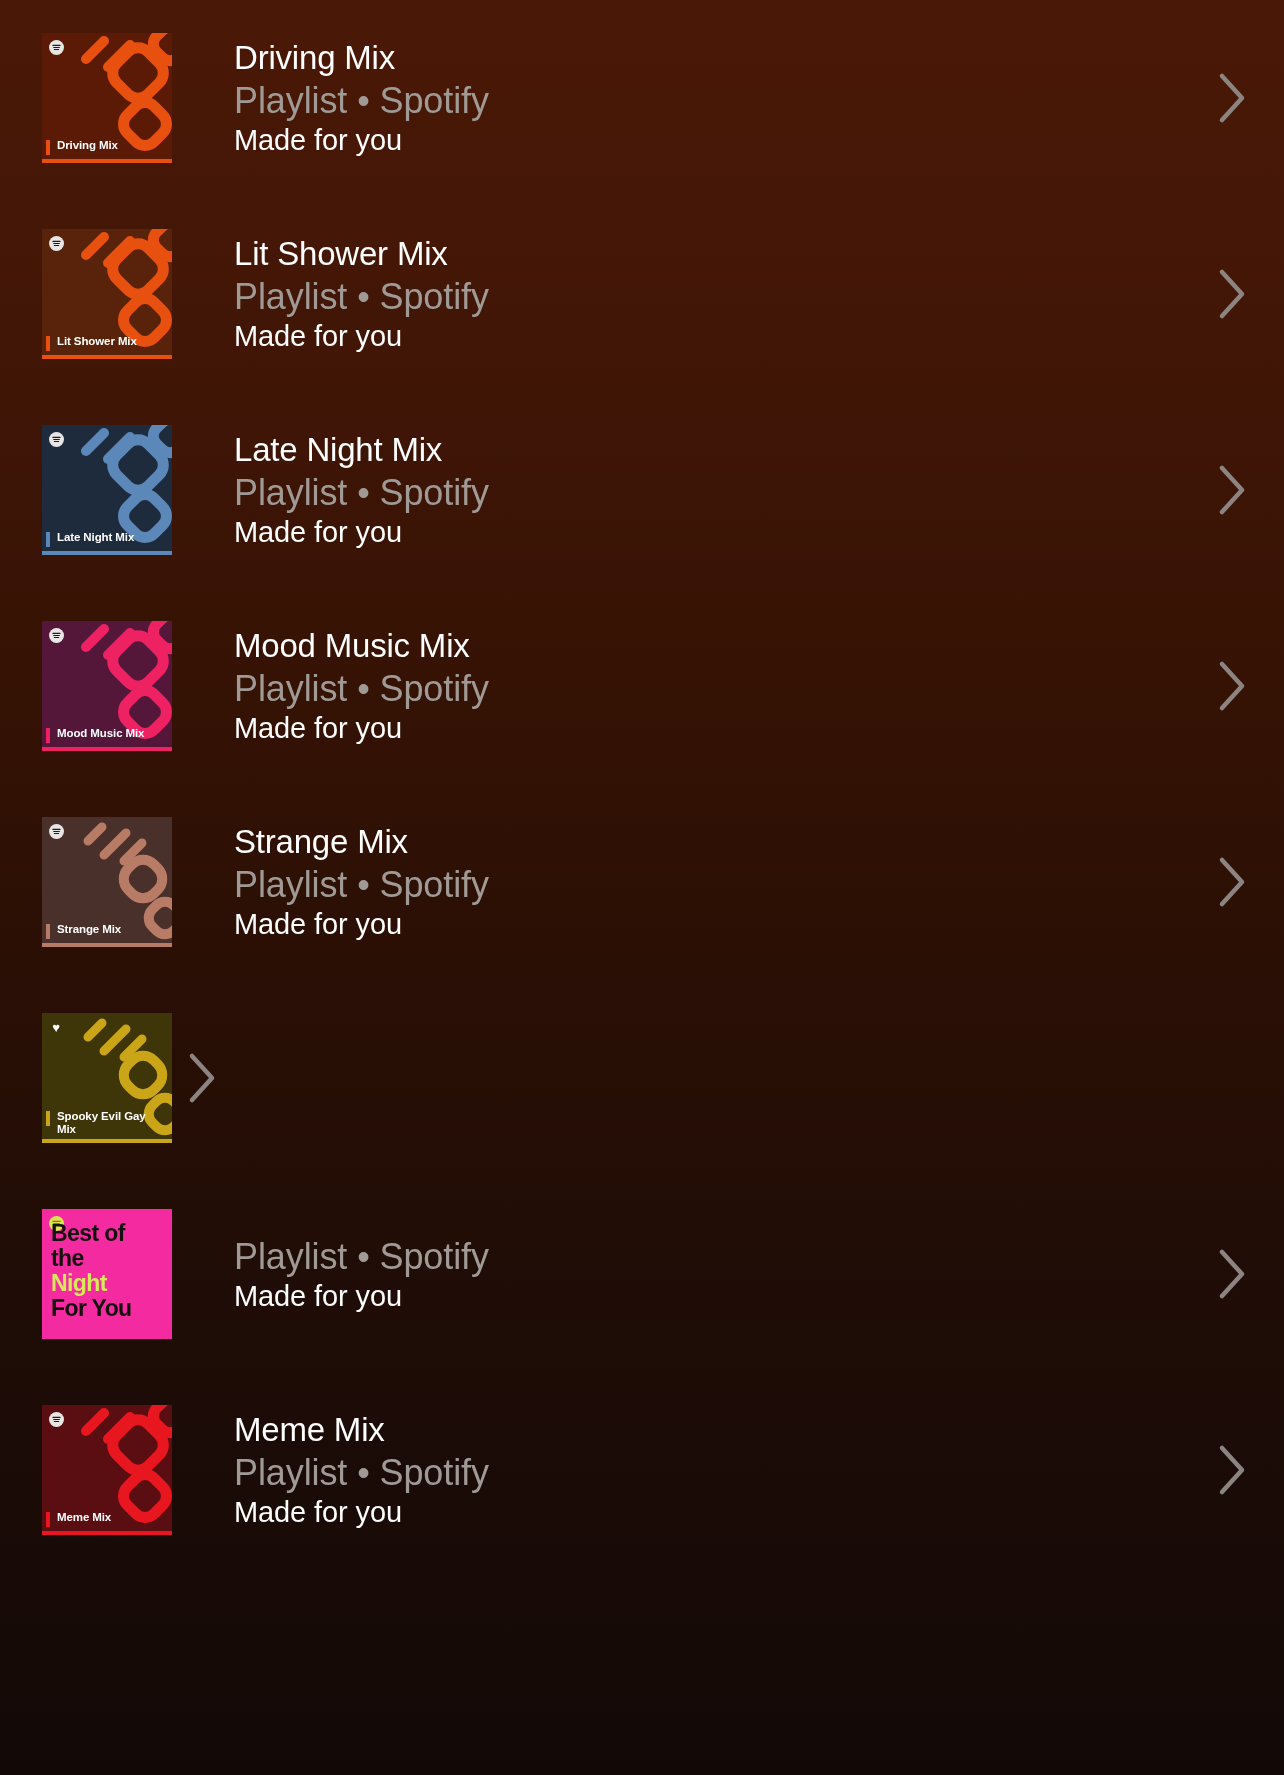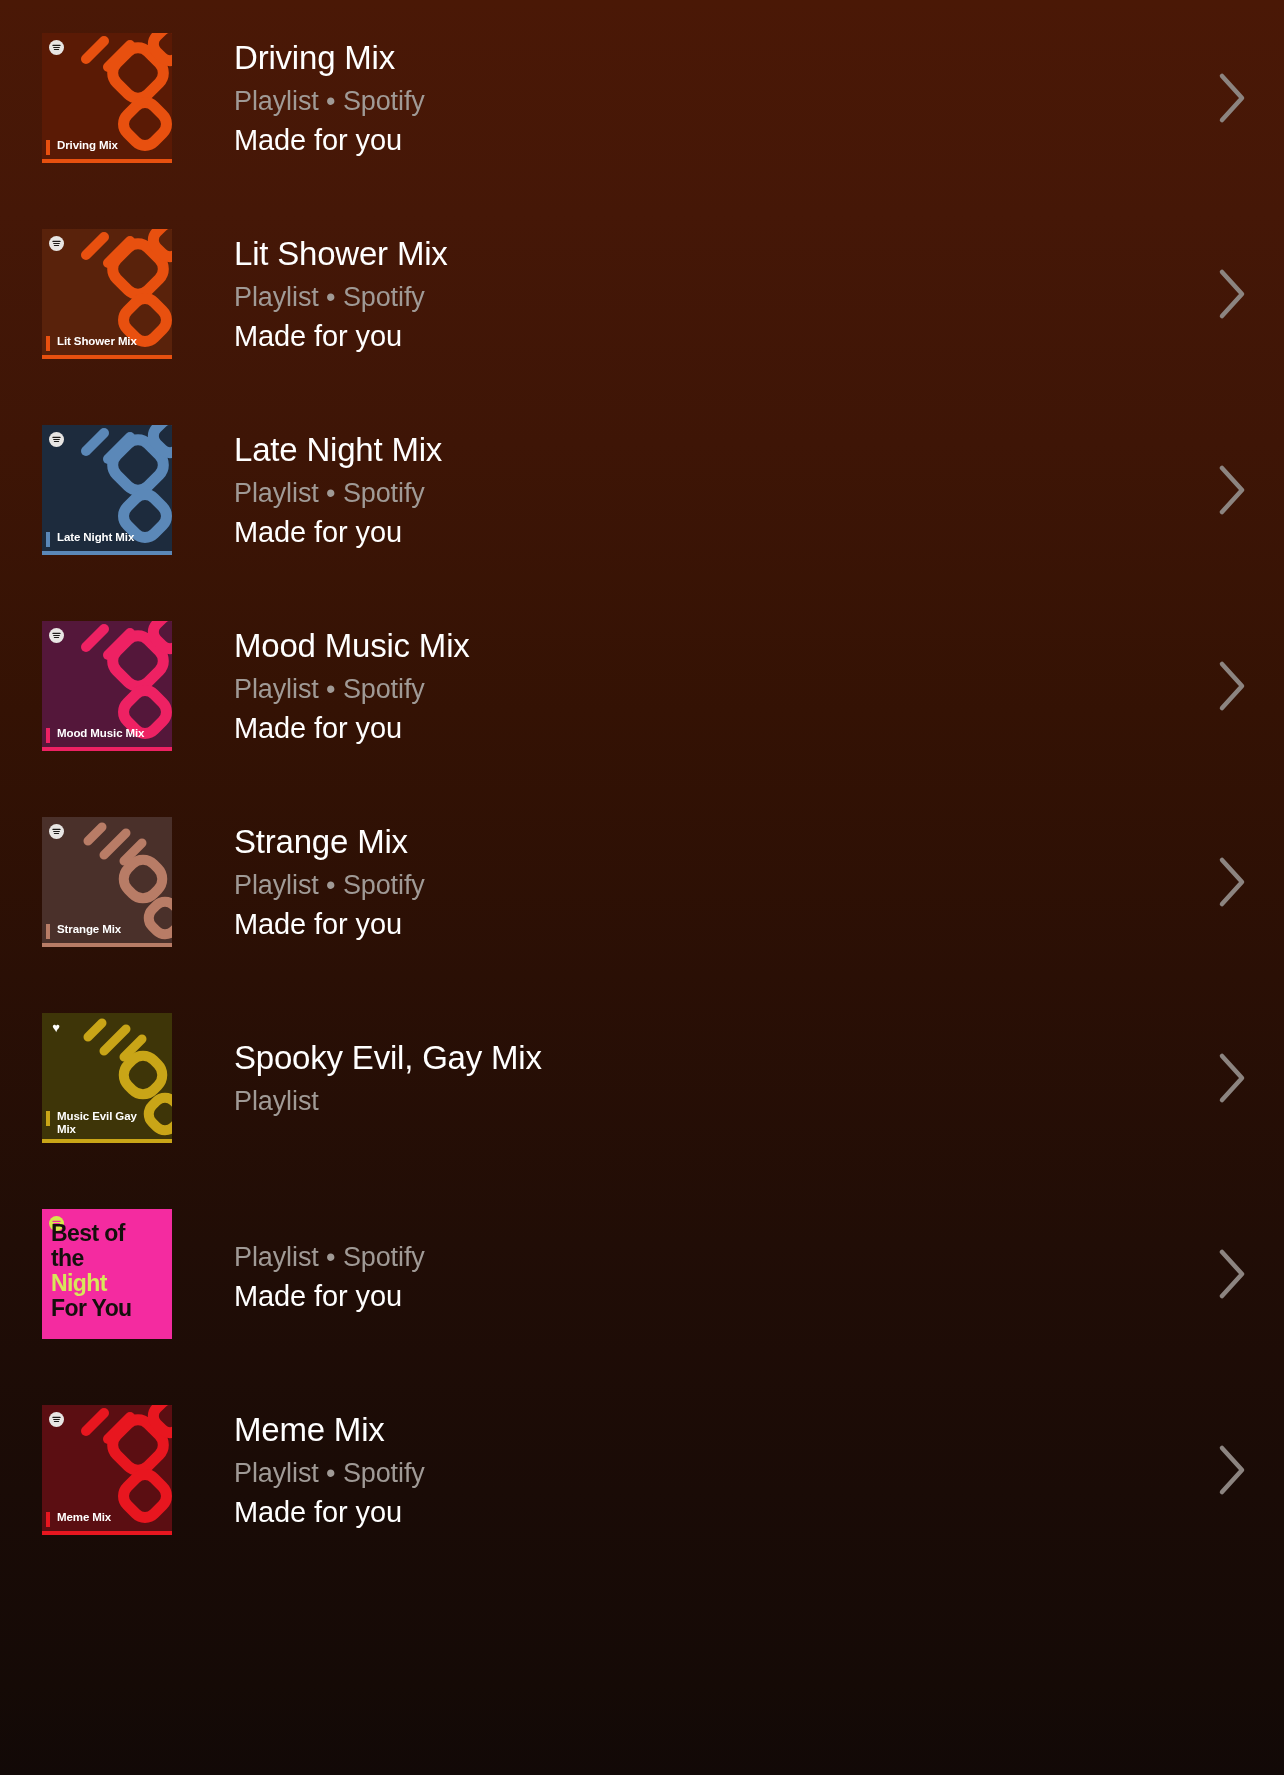--- a/index.html
+++ b/index.html
@@ -111,21 +111,21 @@
   .title {
     color:#ffffff;
     font-size:33px;
     font-weight:400;
     line-height:40px;
     letter-spacing:-0.2px;
     white-space:nowrap;
   }
   .subtitle {
     color:#a09a96;
-    font-size:27px;
+    font-size:36px;
     font-weight:400;
     line-height:34px;
     margin-top:6px;
     letter-spacing:-0.1px;
   }
   .descr {
     color:#ffffff;
     font-size:29px;
     font-weight:400;
     line-height:36px;
@@ -370,27 +370,23 @@
               </g>
               <g fill="none" stroke="#c9a517" stroke-linecap="round" stroke-width="10">
                 <rect x="83" y="44" width="36" height="36" rx="15" transform="rotate(45 101 62)"></rect>
                 <rect x="108" y="86" width="30" height="30" rx="12" transform="rotate(45 123 101)"></rect>
               </g>
             </svg>
           </div>
           <span class="art-heart">♥</span>
           <div class="art-label">
             <span class="art-label-bar" style="background:#c9a517"></span>
-            <span class="art-label-text">Music Evil Gay Mix</span>
+            <span class="art-label-text">Spooky Evil Gay Mix</span>
           </div>
           <div class="art-underline" style="background:#c9a517"></div>
-        </div>
-        <div class="meta">
-          <div class="title">Spooky Evil, Gay Mix</div>
-          <div class="subtitle">Playlist</div>
         </div>
         <div class="chev">
           <svg viewBox="0 0 34 56">
             <polyline points="7,6 27,28 7,50" fill="none" stroke="#8c8480" stroke-width="4.5" stroke-linecap="round" stroke-linejoin="round"></polyline>
           </svg>
         </div>
       </div>
       <div class="row">
         <div class="art">
           <div class="art-bg" style="background:#f42ba0"></div>

